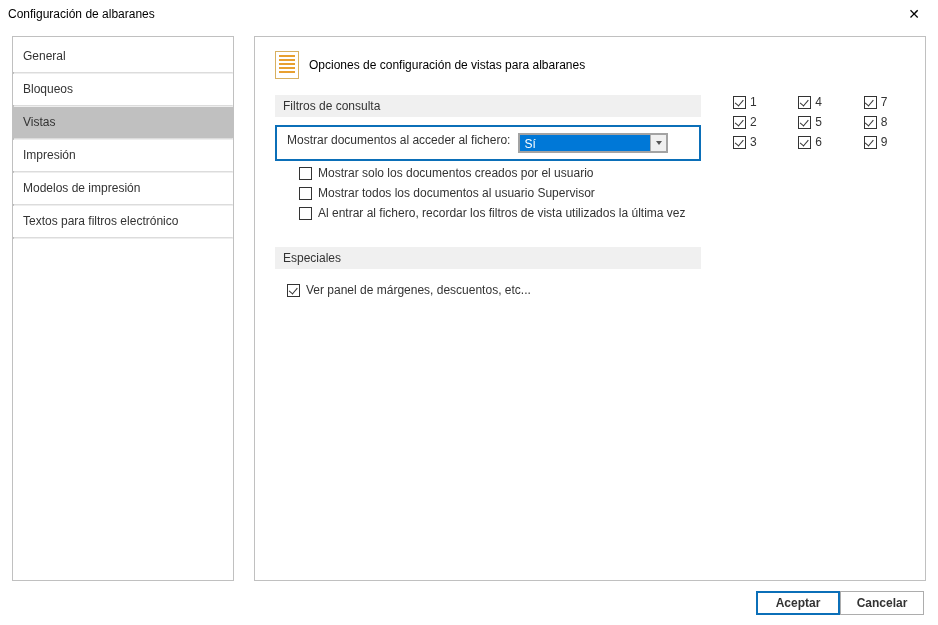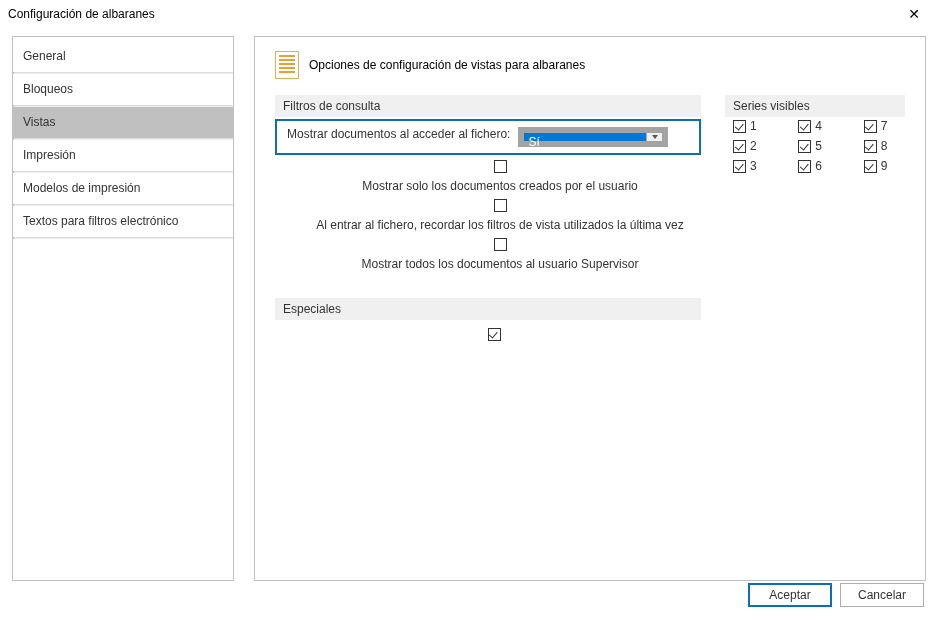--- a/index.html
+++ b/index.html
@@ -94,39 +94,39 @@
     .col-left {
       flex: 1;
     }
     .col-right {
       width: 180px;
     }
     .section-head {
       background: #f0f0f0;
       padding: 4px 8px;
       color: #333;
-      margin-bottom: 2px;
+      margin-bottom: 8px;
     }
     .dropdown-row {
       border: 2px solid #0b6fb8;
       padding: 6px 10px;
       display: flex;
       align-items: flex-start;
       gap: 8px;
       margin-bottom: 2px;
     }
     .dropdown-label {
       color: #333;
       white-space: nowrap;
     }
     .dropdown-box {
       flex: 1;
       display: flex;
       height: 20px;
-      border: 6px solid #a3a3a3;
+      border: 2px solid #a3a3a3;
       max-width: 150px;
     }
     .dropdown-value {
       flex: 1;
       background: #0078d7;
       color: #fff;
       padding: 2px 4px;
       line-height: 14px;
     }
     .dropdown-btn {
@@ -142,21 +142,20 @@
       border-left: 3px solid transparent;
       border-right: 3px solid transparent;
       border-top: 4px solid #555;
     }
     .check-row {
       display: flex;
       align-items: center;
       gap: 6px;
       padding: 3px 0 3px 24px;
       color: #333;
-      flex-direction: column;
     }
     .chk {
       width: 13px;
       height: 13px;
       border: 1px solid #333;
       background: #fff;
       display: inline-flex;
       align-items: center;
       justify-content: center;
       flex-shrink: 0;
@@ -184,23 +183,24 @@
     .specials-section {
       margin-top: 24px;
     }
     .specials-body .check-row {
       padding-left: 12px;
       padding-top: 6px;
     }
     .footer {
       position: absolute;
       right: 14px;
-      bottom: 18px;
-      display: flex;
-      gap: 8px;
+      bottom: 10px;
+      display: flex;
+      gap: 0;
+      font-weight: bold;
     }
     .btn {
       min-width: 84px;
       height: 24px;
       border: 1px solid #adadad;
       background: #fff;
       display: flex;
       align-items: center;
       justify-content: center;
       color: #333;
@@ -254,39 +254,39 @@
               </div>
           </div>
         </div>
 
         <div class="check-row">
           <span class="chk"></span>
           <span>Mostrar solo los documentos creados por el usuario</span>
         </div>
         <div class="check-row">
           <span class="chk"></span>
-          <span>Al entrar al fichero, recordar los filtros de vista utilizados la última vez</span>
+          <span>Mostrar todos los documentos al usuario Supervisor</span>
         </div>
         <div class="check-row">
           <span class="chk"></span>
-          <span>Mostrar todos los documentos al usuario Supervisor</span>
+          <span>Al entrar al fichero, recordar los filtros de vista utilizados la última vez</span>
         </div>
 
         <div class="specials-section">
           <div class="section-head">Especiales</div>
           <div class="specials-body">
             <div class="check-row">
               <span class="chk checked"></span>
+              <span>Ver panel de márgenes, descuentos, etc...</span>
             </div>
           </div>
         </div>
       </div>
 
       <div class="col-right">
-        <div class="section-head">Series visibles</div>
         <div class="series-grid">
           <div class="series-item">
               <span class="chk checked"></span>
               <span>1</span>
             </div>
           <div class="series-item">
               <span class="chk checked"></span>
               <span>4</span>
             </div>
           <div class="series-item">

